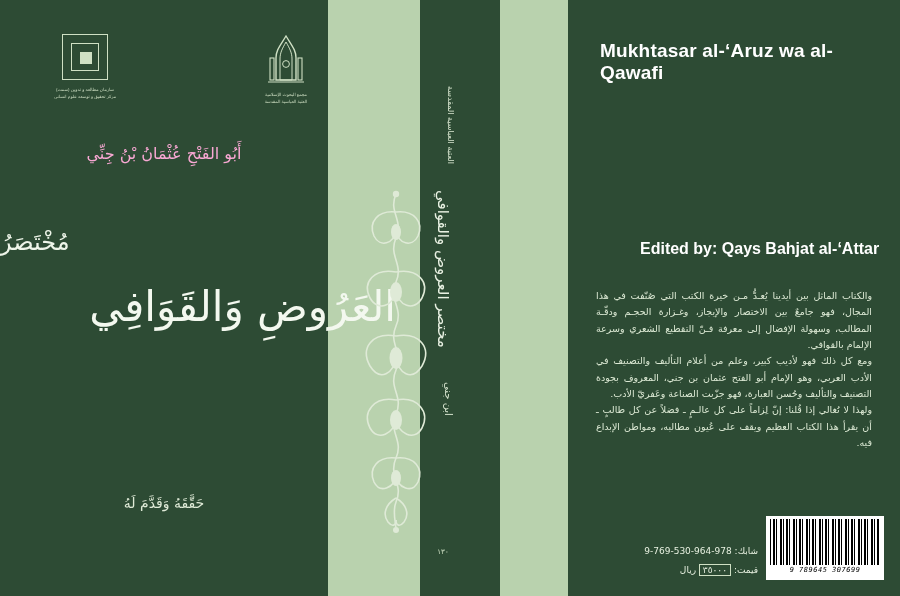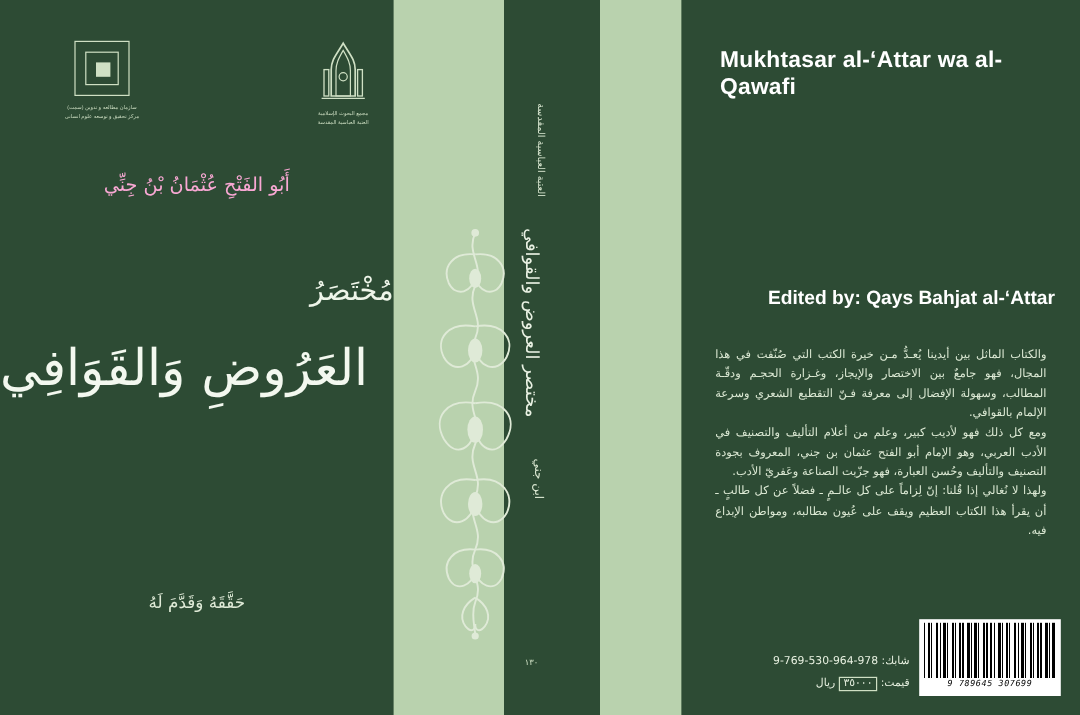--- a/index.html
+++ b/index.html
@@ -97,31 +97,31 @@
     color: #f9a8d4;
     font-family: "DejaVu Sans", sans-serif;
     font-size: 16px;
     direction: rtl;
     letter-spacing: 0.5px;
   }
   .title-small-ar {
     position: absolute;
     left: 0; top: 228px;
     width: 328px;
-    text-align: right;
+    text-align: left;
     color: #eef5e9;
     font-family: "DejaVu Sans", sans-serif;
     font-size: 24px;
     direction: rtl;
   }
   .title-big-ar {
     position: absolute;
     left: 0; top: 282px;
     width: 396px;
-    text-align: left;
+    text-align: right;
     color: #f3f8ef;
     font-family: "DejaVu Sans", sans-serif;
     font-size: 42px;
     direction: rtl;
     letter-spacing: 1px;
   }
   .editor-label-ar {
     position: absolute;
     left: 0; top: 495px;
     width: 304px;
@@ -347,21 +347,21 @@
         <ellipse cx="48" cy="234" rx="6" ry="10"></ellipse>
         <ellipse cx="48" cy="292" rx="5" ry="8"></ellipse>
       </g>
     </svg>
   </div>
   <div class="spine-text spine-pub">العتبة العباسية المقدسة</div>
   <div class="spine-text spine-title">مختصر العروض والقوافي</div>
   <div class="spine-text spine-author">ابن جني</div>
   <div class="spine-num">١٣٠</div>
 
-  <div class="front-title">Mukhtasar al-‘Attar wa al-Qawafi</div>
+  <div class="front-title">Mukhtasar al-‘Aruz wa al-Qawafi</div>
   <div class="front-editor">Edited by: Qays Bahjat al-‘Attar</div>
   <div class="blurb">والكتاب الماثل بين أيدينا يُعـدُّ مـن خيرة الكتب التي صُنّفت في هذا المجال، فهو جامعٌ بين الاختصار والإيجاز، وغـزارة الحجـم ودقّـة المطالب، وسهولة الإفضال إلى معرفة فـنّ التقطيع الشعري وسرعة الإلمام بالقوافي.
 ومع كل ذلك فهو لأديب كبير، وعلم من أعلام التأليف والتصنيف في الأدب العربي، وهو الإمام أبو الفتح عثمان بن جني، المعروف بجودة التصنيف والتأليف وحُسن العبارة، فهو جزّبت الصناعة وعَفريّ الأدب.
 ولهذا لا نُغالي إذا قُلنا: إنّ لِزاماً على كل عالـمٍ ـ فضلاً عن كل طالبٍ ـ أن يقرأ هذا الكتاب العظيم ويقف على عُيون مطالبه، ومواطن الإبداع فيه.</div>
 
   <div class="barcode-box">
     <div class="barcode-bars"></div>
     <div class="barcode-num">9 789645 307699</div>
   </div>
   <div class="isbn-line">

